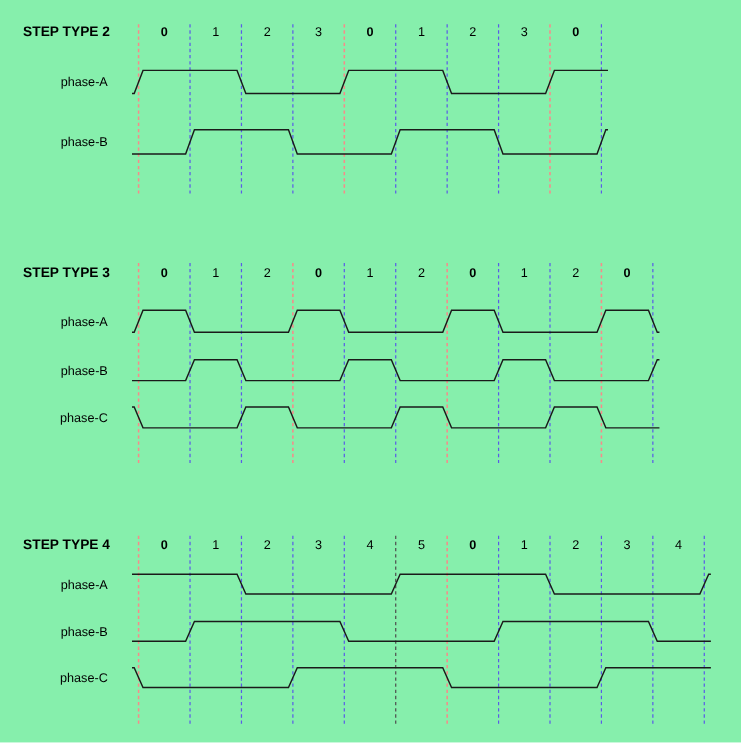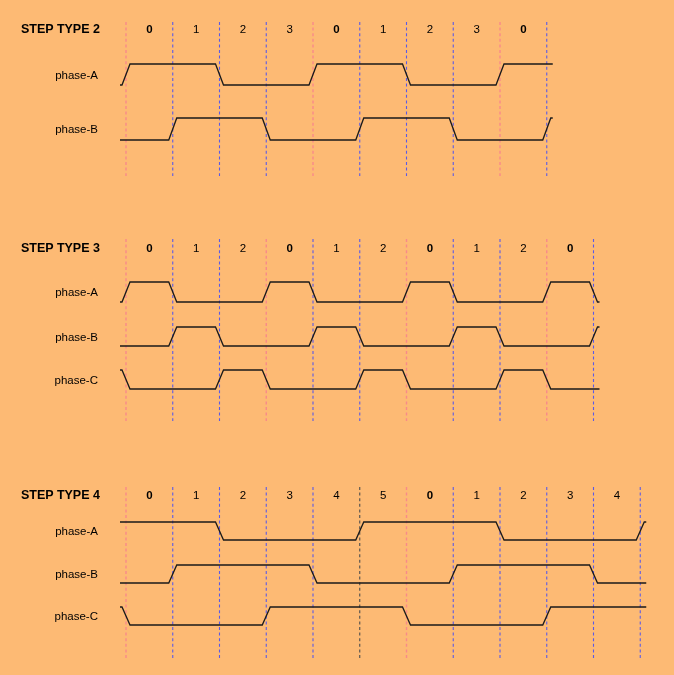--- a/index.html
+++ b/index.html
@@ -1,16 +1,16 @@
 <!DOCTYPE html>
 <html><head>
 <meta charset="utf-8">
 <style>
   html,body{margin:0;padding:0;background:#ffffff;}
-  .stage{position:relative;width:674px;height:675px;background:#fdba74;overflow:hidden;}
+  .stage{position:relative;width:674px;height:675px;background:#86efac;overflow:hidden;}
   svg text{font-family:"Liberation Sans","DejaVu Sans",sans-serif;fill:#000000;}
   text.title{font-size:12.5px;font-weight:bold;}
   text.num{font-size:11.5px;text-anchor:middle;}
   text.num-bold{font-size:11.5px;font-weight:bold;text-anchor:middle;}
   text.plabel{font-size:11.5px;text-anchor:end;}
 </style>
 </head>
 <body>
 
 <div class="stage">

